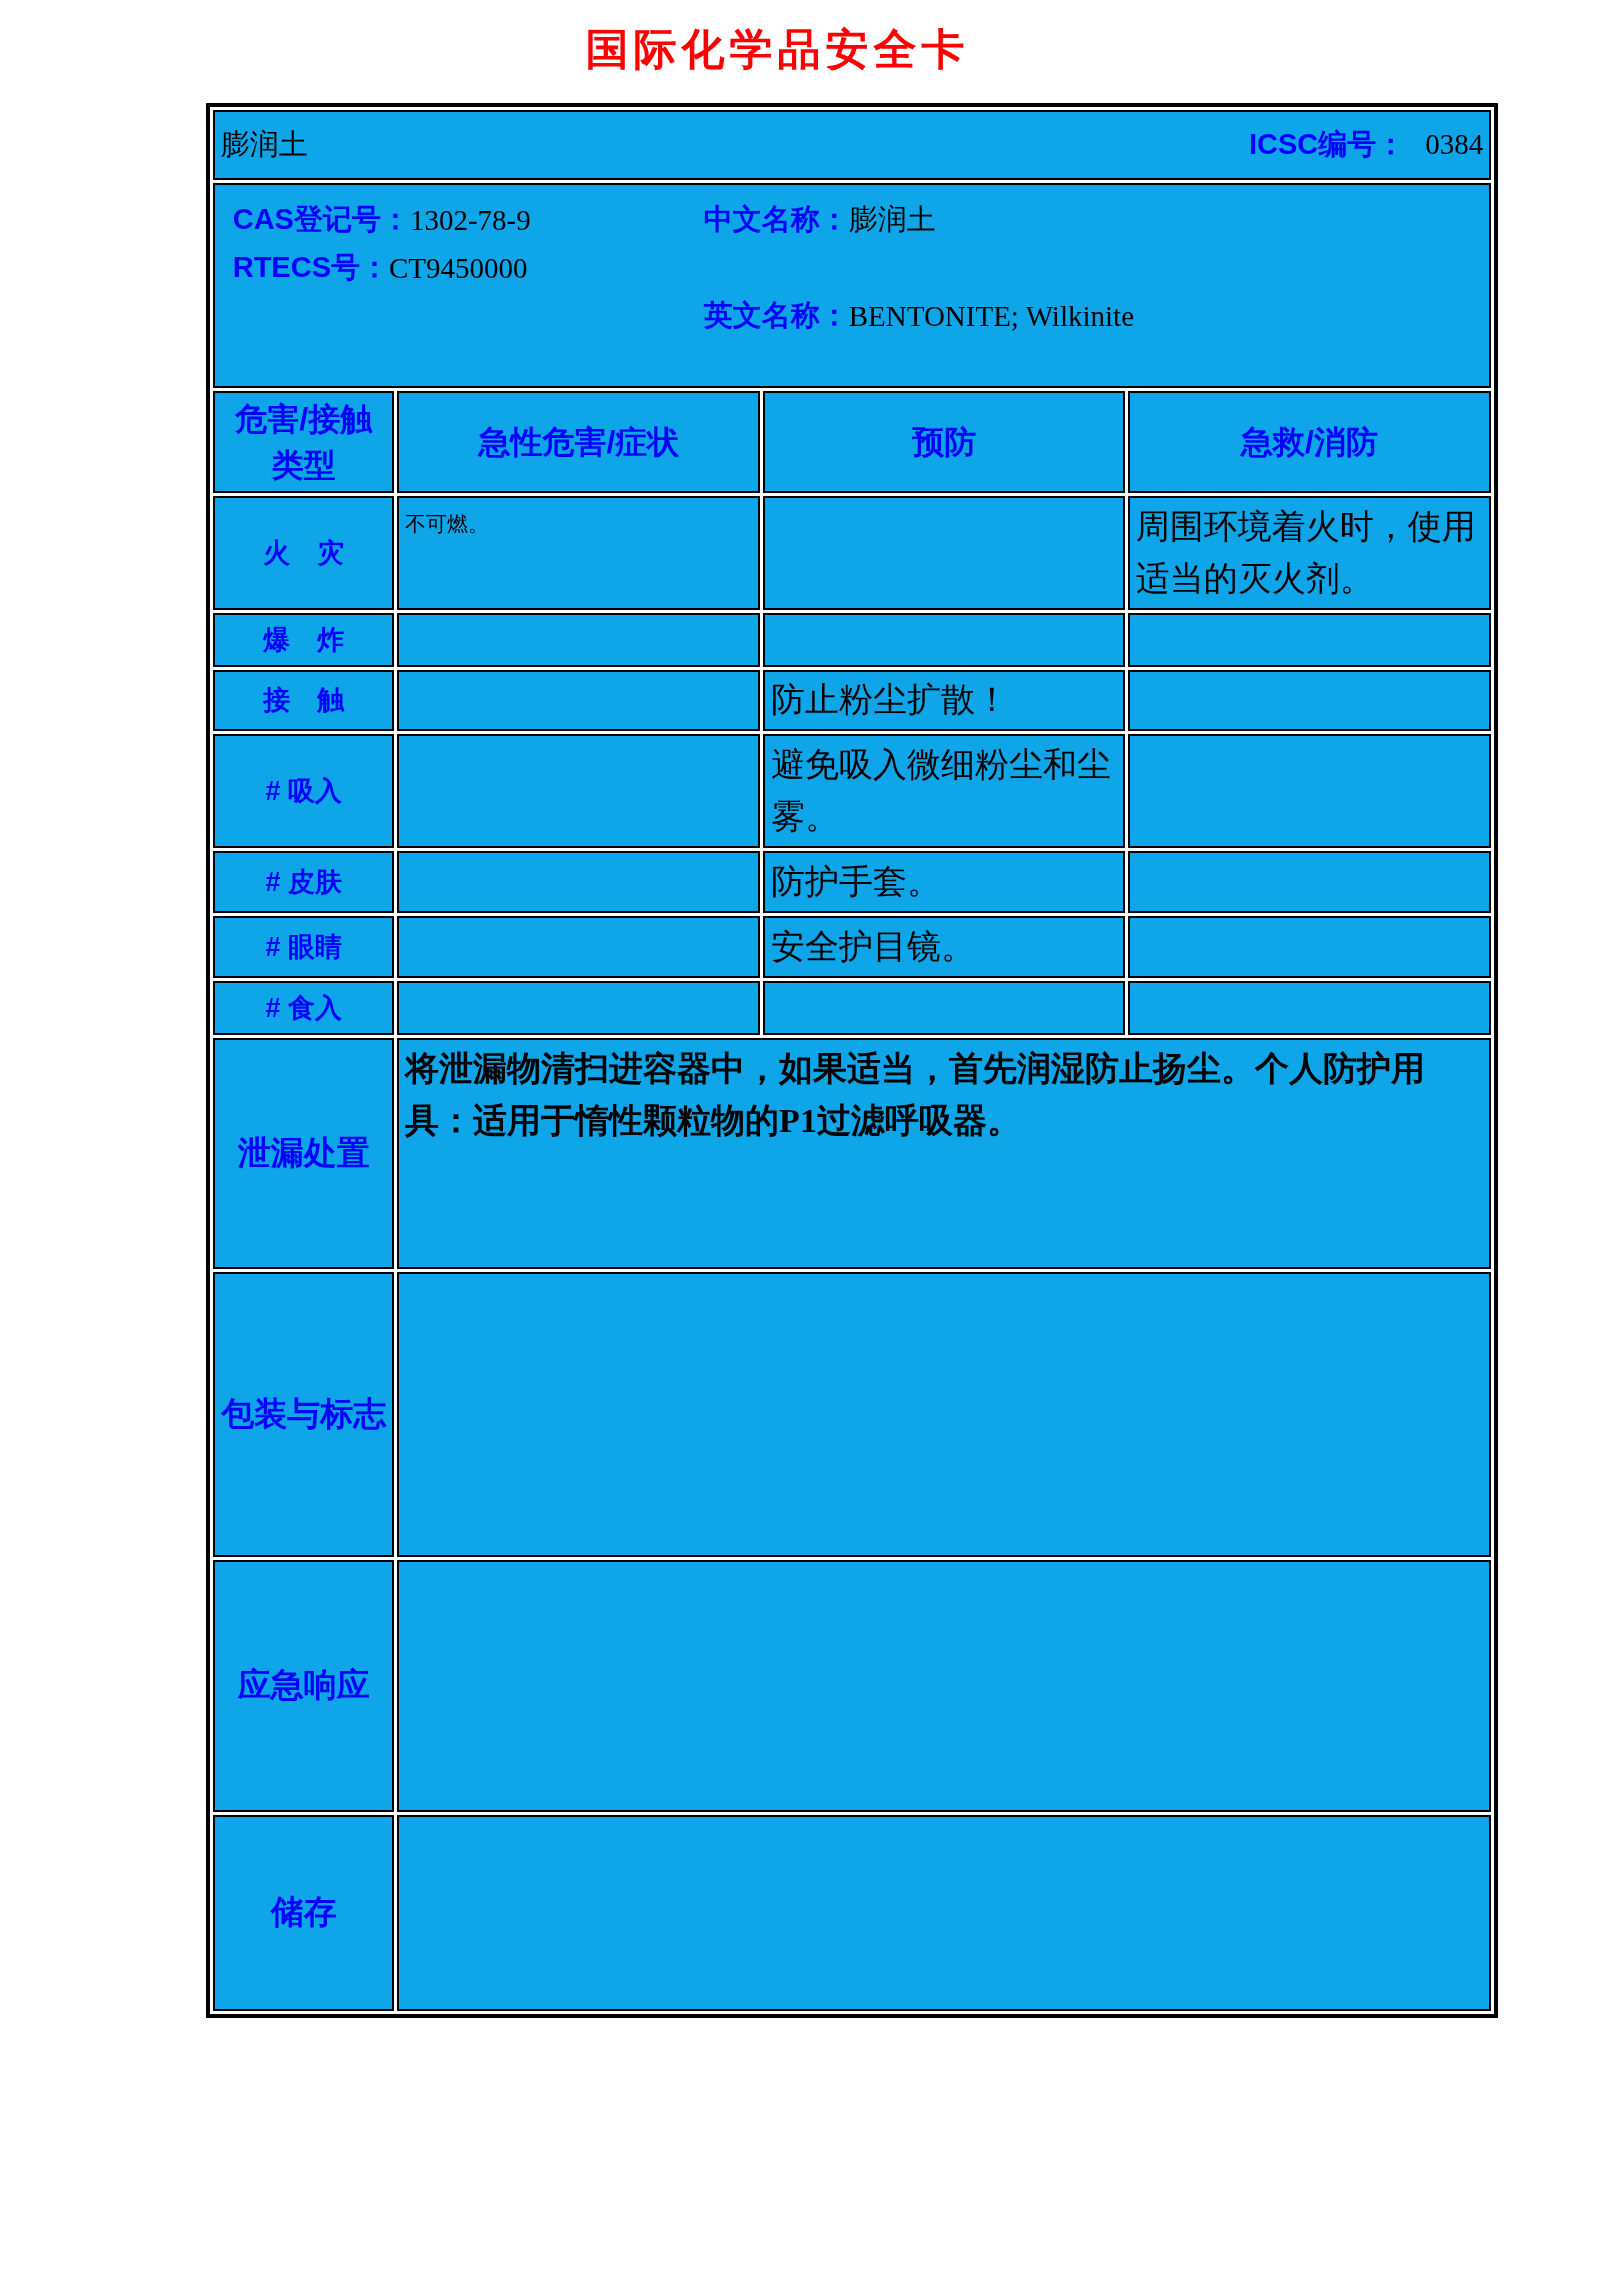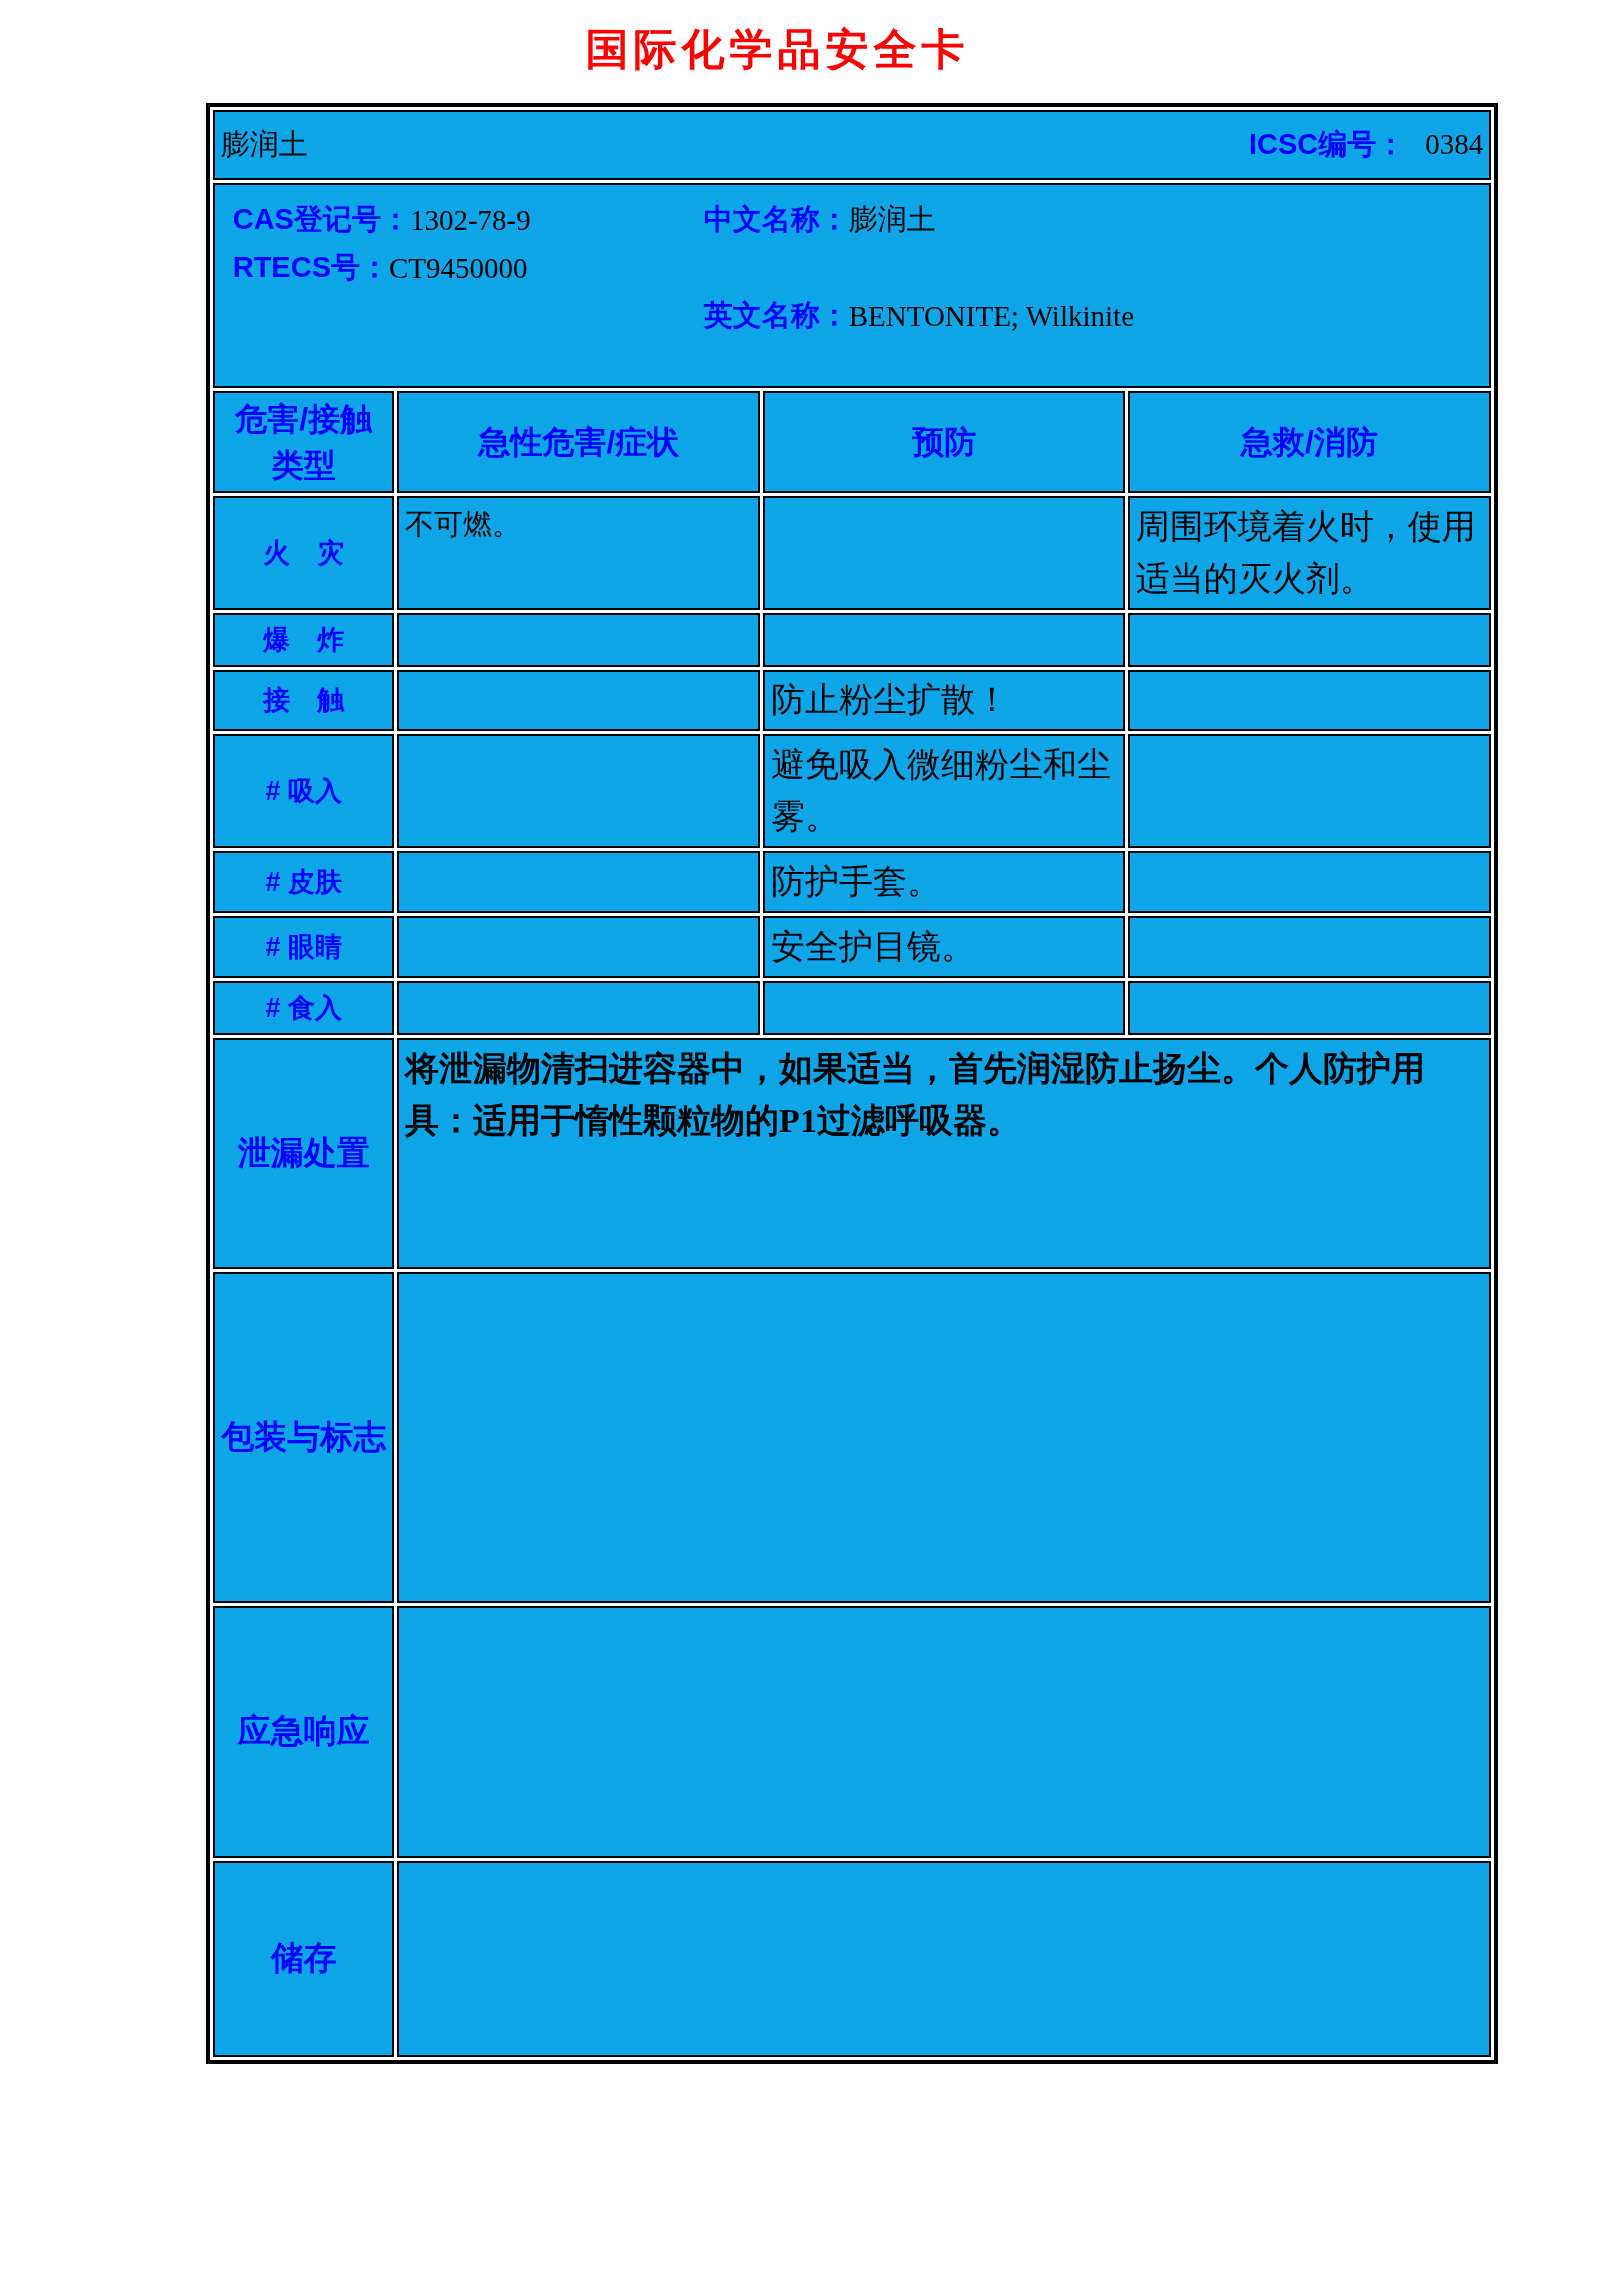--- a/index.html
+++ b/index.html
@@ -87,26 +87,26 @@
   }
   tr.r-fire td { height: 108px; }
   tr.r-explosion td { height: 54px; }
   tr.r-contact td { height: 52px; }
   tr.r-inhale td { height: 105px; }
   tr.r-skin td { height: 54px; }
   tr.r-eyes td { height: 54px; }
   tr.r-ingest td { height: 54px; }
 
   td.celltext { font-size: 34px; line-height: 52px; }
-  td.celltext.small { font-size: 29px; line-height: 47px; }
+  td.celltext.small { font-size: 21px; line-height: 47px; }
 
   
   td.sectionlabel { vertical-align: middle; text-align: center; font-size: 33px; }
   tr.r-spill td { height: 231px; font-weight: bold; }
-  tr.r-pack td { height: 331px; margin-left: 32px; }
+  tr.r-pack td { height: 285px; margin-left: 32px; }
   tr.r-emergency td { height: 252px; }
   tr.r-storage td { height: 196px; }
   .section-content { max-width: 1029px; }
 </style>
 </head>
 <body>
 
 <div class="page-title">国际化学品安全卡</div>
 
 <table class="card">

